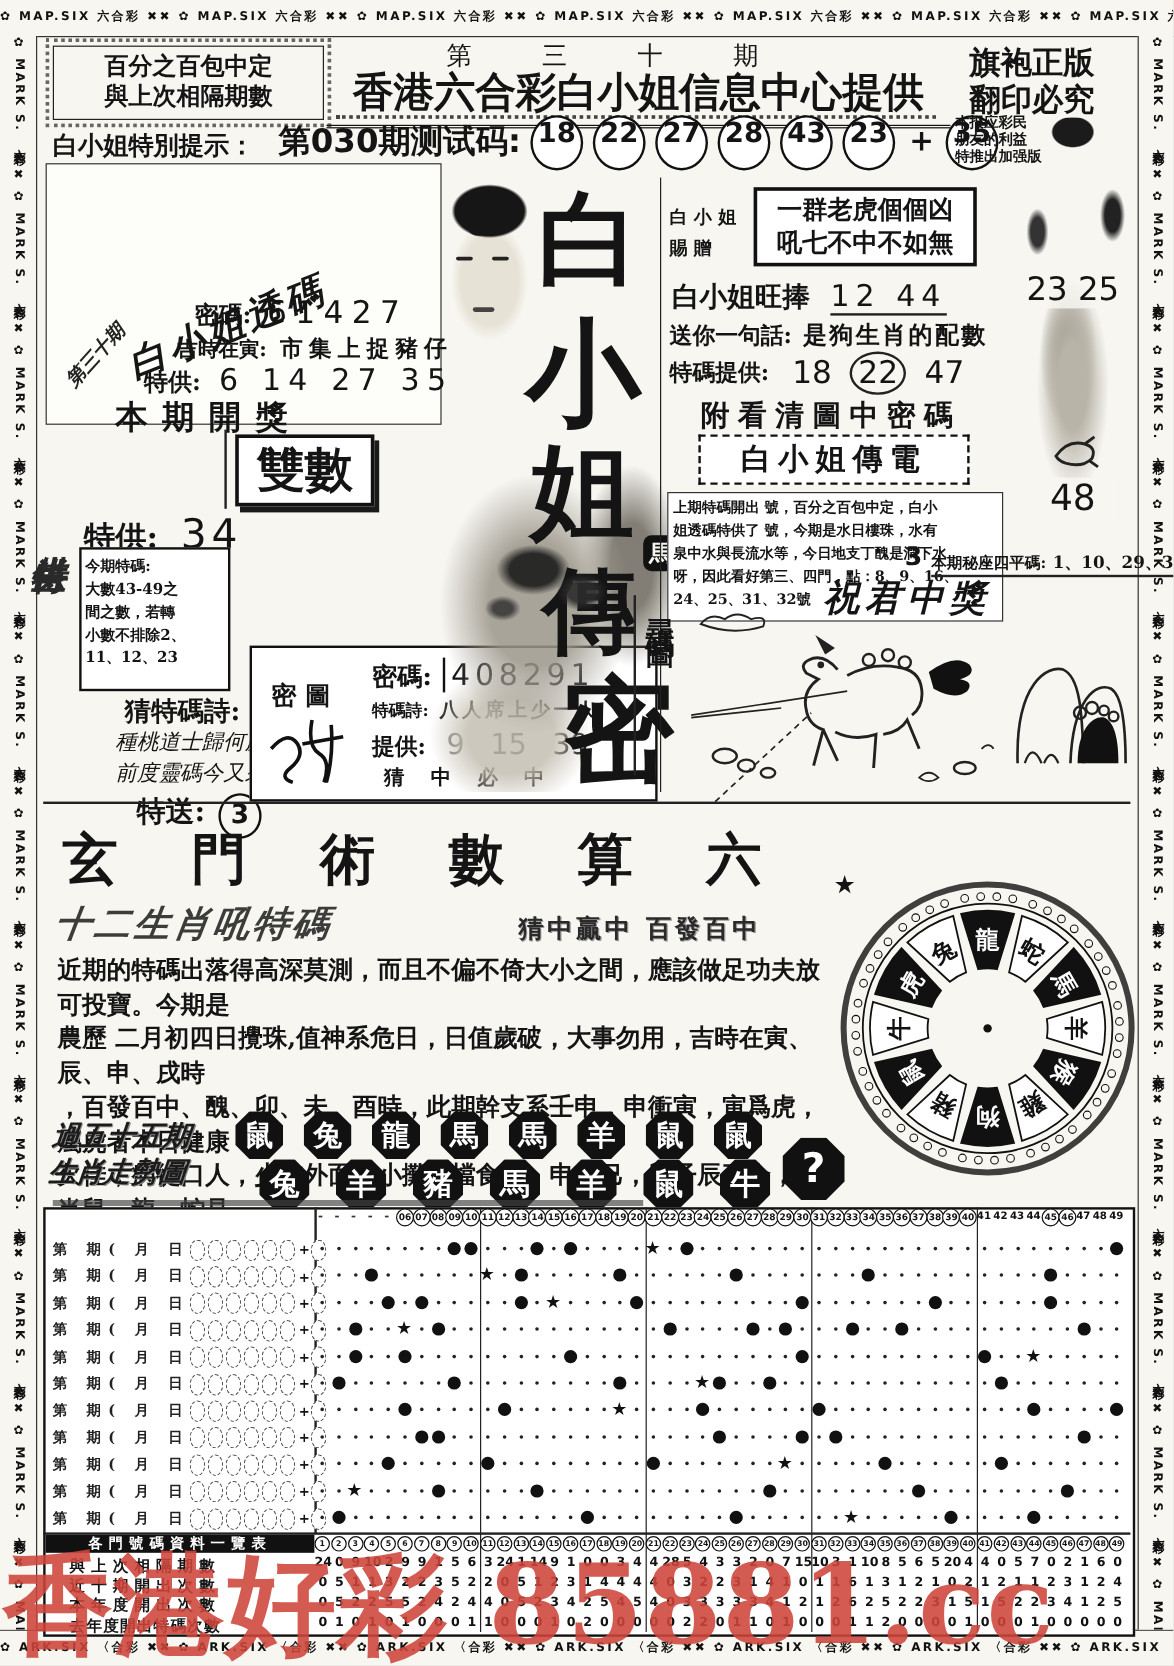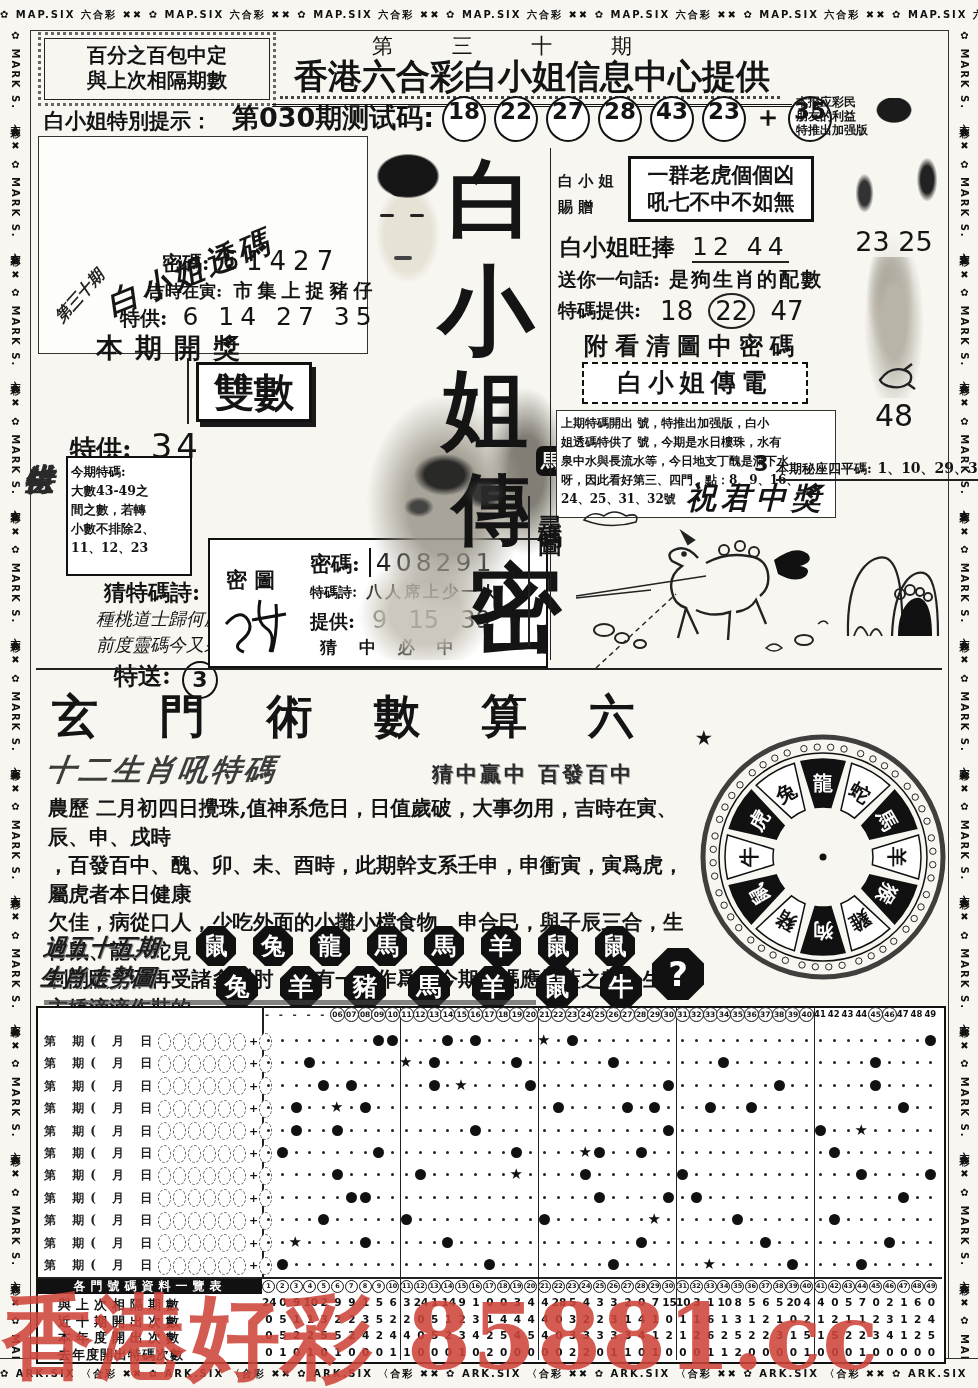--- a/index.html
+++ b/index.html
@@ -41,20 +41,24 @@
 
   <div class="abs serif b" style="left:44px;top:38px;width:224px;height:56px;border:1px solid #222;outline:3px dotted #666;outline-offset:3px;text-align:center;padding-top:4px;">
     <div style="font-size:20px;line-height:25px;">百分之百包中定</div>
     <div style="font-size:20px;line-height:25px;">與上次相隔期數</div>
   </div>
 
   <div class="abs serif" style="left:300px;top:32px;width:430px;text-align:center;font-size:21px;letter-spacing:26px;">第 三 十 期</div>
   <div class="abs serif b" style="left:272px;top:54px;width:520px;text-align:center;font-size:34px;border-bottom:3px double #111;padding-bottom:4px;">香港六合彩白小姐信息中心提供</div>
   <div class="abs" style="left:280px;top:96px;width:500px;border-top:3px dotted #444;"></div>
 
+  <div class="abs serif b" style="left:808px;top:38px;width:140px;font-size:26px;line-height:31px;">
+    <div>旗袍正版</div>
+    <div>翻印必究</div>
+  </div>
 
   <div class="abs serif b" style="left:44px;top:107px;font-size:21px;border-bottom:2px solid #222;padding-bottom:2px;">白小姐特別提示：</div>
   <div class="abs b" style="left:232px;top:100px;font-size:27px;font-family:'DejaVu Sans',sans-serif;">第030期测试码:</div>
   <div class="abs" id="test-circles" style="left:442px;top:96px;white-space:nowrap;"><span class="circle-num">18</span><span class="circle-num">22</span><span class="circle-num">27</span><span class="circle-num">28</span><span class="circle-num">43</span><span class="circle-num">23</span><span style="font: bold 28px / 42px &quot;DejaVu Sans&quot;, sans-serif; margin-right: 6px; vertical-align: top;">＋</span><span class="circle-num">35</span></div>
 
   <div class="abs serif b" style="left:796px;top:95px;width:112px;font-size:12px;line-height:14px;">
     <div>本报应彩民</div>
     <div>朋友的利益</div>
     <div>特推出加强版</div>
   </div>
@@ -188,21 +192,21 @@
   <div class="abs" style="left:558px;top:296px;white-space:nowrap;">
     <span class="serif b" style="font-size:19px;vertical-align:middle;">特碼提供:</span>
     <span style="font-size:26px;margin-left:14px;vertical-align:middle;">18</span>
     <span style="font-size:26px;margin-left:10px;border:2px solid #222;border-radius:50%;padding:1px 5px;vertical-align:middle;">22</span>
     <span style="font-size:26px;margin-left:10px;vertical-align:middle;">47</span>
   </div>
   <div class="abs serif b" style="left:584px;top:330px;font-size:24px;letter-spacing:7px;">附看清圖中密碼</div>
   <div class="abs dashedbox serif b" style="left:582px;top:362px;width:222px;height:38px;font-size:25px;line-height:38px;letter-spacing:6px;">白小姐傳電</div>
 
   <div class="abs serif b" style="left:556px;top:410px;width:270px;height:100px;border:1px solid #333;padding:3px 4px;font-size:12px;line-height:19px;background:#fff;">
-    <div>上期特碼開出 號，特推出加强版，白小</div>
+    <div>上期特碼開出 號，百分之百包中定，白小</div>
     <div>姐透碼特供了 號，今期是水日樓珠，水有</div>
     <div>泉中水與長流水等，今日地支丁醜是澗下水</div>
     <div>呀，因此看好第三、四門，點：8、9、16、</div>
     <div>24、25、31、32號</div>
   </div>
 
   <div class="abs b" style="left:754px;top:452px;font-size:21px;">3</div>
   <div class="abs serif b" style="left:776px;top:458px;white-space:nowrap;border-bottom:2px solid #222;padding-bottom:1px;">
     <span style="font-size:13px;">本期秘座四平碼:</span>
     <span style="font-size:14px;">1、10、29、31</span>
@@ -250,20 +254,21 @@
       <span>術</span>
       <span>數</span>
       <span>算</span>
       <span>六</span>
       <span style="font-size: 18px; align-self: flex-end;">★</span>
     </div>
   <div class="abs serif b" style="left:46px;top:750px;font-size:30px;font-style:italic;letter-spacing:3px;transform:skewX(-8deg);color:#1c1c1c;opacity:.85;">十二生肖吼特碼</div>
   <div class="abs serif b" style="left:432px;top:760px;font-size:21px;letter-spacing:3px;color:#2a2a2a;text-shadow:1px 1px 0 #999;">猜中贏中  百發百中</div>
 
   <div class="abs serif b" style="left:48px;top:794px;width:652px;font-size:20.5px;line-height:28.5px;">
+    <div>近期的特碼出落得高深莫測，而且不偏不倚大小之間，應該做足功夫放可投寶。今期是</div>
     <div>農歷 二月初四日攪珠,值神系危日，日值歲破，大事勿用，吉時在寅、辰、申、戌時</div>
     <div>，百發百中、醜、卯、未、酉時，此期幹支系壬申，申衝寅，寅爲虎，屬虎者本日健康</div>
     <div>欠佳，病從口人，少吃外面的小攤小檔食物，申合巳，與子辰三合，生肖鼠、龍、蛇見</div>
     <div>利開眼，不再受諸多掣肘，可有一番作爲。今期特碼應紅藍之數，生肖主嬌滴滴作裝的</div>
     <div>動物，推介4、6、0、3組合。</div>
   </div>
 
   <div class="abs serif b" style="left:42px;top:932px;font-size:23px;line-height:30px;font-style:italic;transform:skewX(-6deg);color:#1b1b1b;text-shadow:1px 1px 0 #888;">
     <div>過五十五期</div>
     <div>生肖走勢圖</div>

